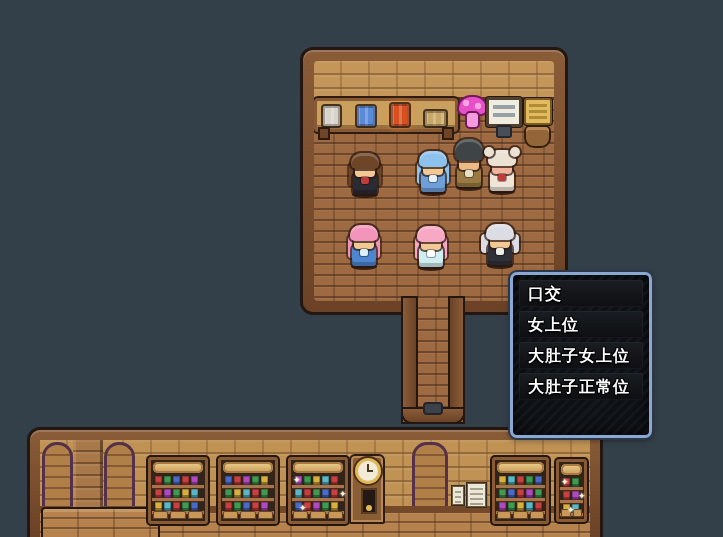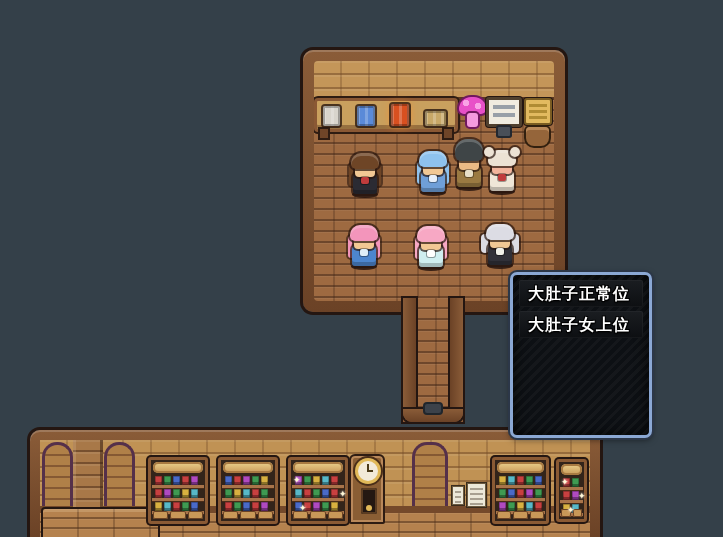--- a/index.html
+++ b/index.html
@@ -437,17 +437,19 @@
         <span class="npc-tail" style="left: -1px; background: rgb(220, 220, 228);"></span>
         <span class="npc-tail" style="right: -1px; background: rgb(220, 220, 228);"></span>
         <span class="npc-body" style="background: rgb(48, 48, 56);"></span>
         <span class="npc-face" style="background: rgb(242, 200, 148);"></span>
         <span class="npc-hair" style="background: rgb(220, 220, 228);"></span>
         <span class="npc-accent" style="background: rgb(239, 239, 232);"></span>
       </div>
     </div>
 
   <div class="menu" id="menu">
+      <div class="menu-item">口交</div>
+      <div class="menu-item">女上位</div>
+      <div class="menu-item">大肚子女上位</div>
       <div class="menu-item">大肚子正常位</div>
-      <div class="menu-item">大肚子女上位</div>
     </div>
 
 </div>
 
 </body></html>

